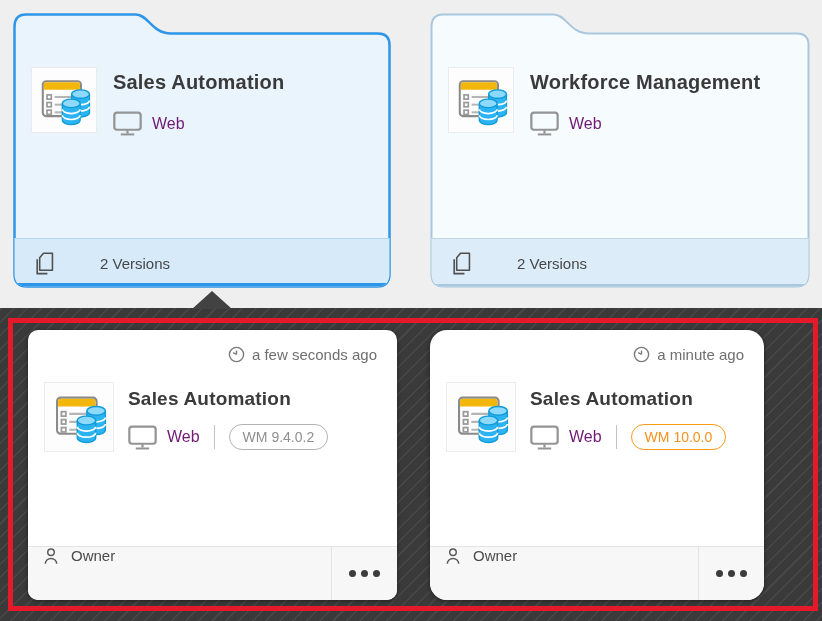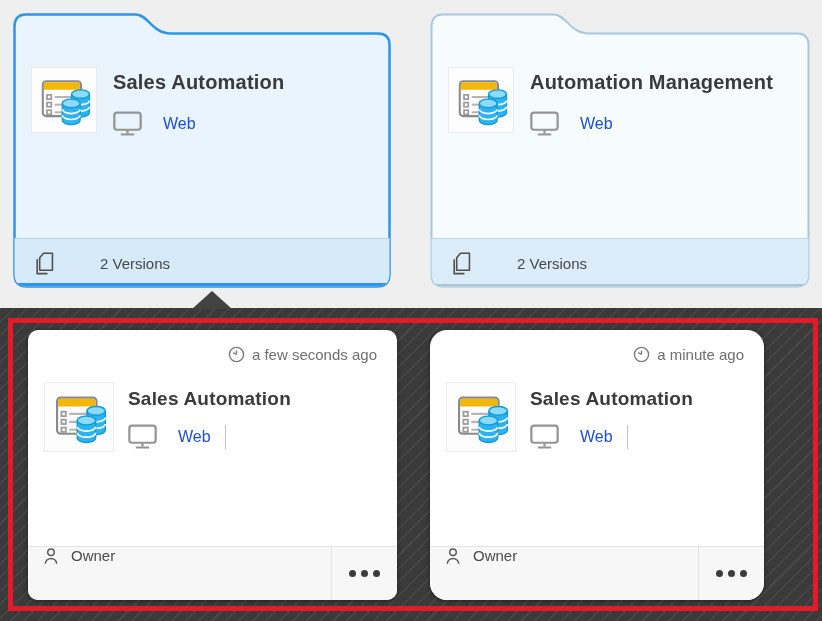--- a/index.html
+++ b/index.html
@@ -11,21 +11,21 @@
   .folder { position:absolute; top:13px; height:275px; }
   .folder--selected { left:13px; width:378px; }
   .folder--plain    { left:430px; width:380px; }
   .folder-svg { position:absolute; left:0; top:0; width:100%; height:100%; }
   .folder-content { position:absolute; inset:0; }
 
   .app-icon-box { position:absolute; left:18px; top:54px; width:66px; height:66px;
       background:#fdfdfd; border:1px solid #ebebeb; display:flex; align-items:center; justify-content:center; }
   .folder-title { position:absolute; left:100px; top:58px; font-size:20px; font-weight:bold; color:#3a3a3a; letter-spacing:.2px; }
   .platform-row { position:absolute; left:100px; top:98px; display:flex; align-items:center; color:#949494; }
-  .platform-label { font-size:16px; margin-left:21px; color:#1d4ed8; }
+  .platform-label { font-size:16px; margin-left:10px; color:#701a75; }
   .folder-footer-row { position:absolute; left:22px; top:225px; height:50px; display:flex; align-items:center; color:#4b4b4b;gap:32px; }
   .folder-footer-row .vlabel { font-size:15px; margin-left:14px; color:#474747; }
 
   
   .dark-band { position:absolute; left:0; top:308px; width:822px; height:313px;
       background:repeating-linear-gradient(135deg, #474747 0 1.5px, transparent 1.5px 9.5px), #3a3a3a; }
   .pointer-triangle { position:absolute; left:192px; top:291px; width:0; height:0;
       border-left:20px solid transparent; border-right:20px solid transparent; border-bottom:18px solid #424242; }
   .red-frame { position:absolute; left:8px; top:318px; width:810px; height:293px;
       border:5px solid #e5192a; }
@@ -150,21 +150,21 @@
           <g>
             <path d="M42 26 v22 a10.5 5 0 0 0 21 0 V26" fill="#2cb3f2" stroke="#0f9bd7" stroke-width="1.6"></path>
             <ellipse cx="52.5" cy="26" rx="10.5" ry="5" fill="#8edafe" stroke="#0f9bd7" stroke-width="1.6"></ellipse>
             <path d="M42 33.5 a10.5 5 0 0 0 21 0 M42 41 a10.5 5 0 0 0 21 0" fill="none" stroke="#ffffff" stroke-width="2"></path>
             <path d="M31 37 v20 a10.5 5 0 0 0 21 0 V37" fill="#2cb3f2" stroke="#0f9bd7" stroke-width="1.6"></path>
             <ellipse cx="41.5" cy="37" rx="10.5" ry="5" fill="#8edafe" stroke="#0f9bd7" stroke-width="1.6"></ellipse>
             <path d="M31 44 a10.5 5 0 0 0 21 0 M31 51 a10.5 5 0 0 0 21 0" fill="none" stroke="#ffffff" stroke-width="2"></path>
           </g>
         </svg>
       </div>
-      <div class="folder-title">Automation Management</div>
+      <div class="folder-title">Workforce Management</div>
       <div class="platform-row">
         <svg class="icon-svg" width="29" height="25" viewBox="0 0 26 22">
           <rect x="1.2" y="1.2" width="23.6" height="15.4" rx="2.4" fill="none" stroke="#949494" stroke-width="2"></rect>
           <path d="M13 17 v3" stroke="#949494" stroke-width="2"></path>
           <path d="M7 20.8 h12" stroke="#949494" stroke-width="1.8"></path>
         </svg>
         <span class="platform-label">Web</span>
       </div>
       <div class="folder-footer-row">
         <svg class="icon-svg" width="19" height="23" viewBox="0 0 18 22">
@@ -214,20 +214,21 @@
     </div>
     <div class="vcard-title">Sales Automation</div>
     <div class="vcard-meta">
       <svg class="icon-svg" width="29" height="25" viewBox="0 0 26 22">
         <rect x="1.2" y="1.2" width="23.6" height="15.4" rx="2.4" fill="none" stroke="#949494" stroke-width="2"></rect>
         <path d="M13 17 v3" stroke="#949494" stroke-width="2"></path>
         <path d="M7 20.8 h12" stroke="#949494" stroke-width="1.8"></path>
       </svg>
       <span class="platform-label">Web</span>
       <span class="meta-sep"></span>
+      <span class="badge badge--gray">WM 9.4.0.2</span>
     </div>
     <div class="vcard-footer">
       <div class="owner-cell">
         <svg class="icon-svg" width="18" height="19" viewBox="0 0 16 18">
           <circle cx="8" cy="5" r="3.1" fill="none" stroke="#5a5a5a" stroke-width="1.4"></circle>
           <path d="M2.6 15.8 a5.4 5 0 0 1 10.8 0" fill="none" stroke="#5a5a5a" stroke-width="1.4"></path>
         </svg>
         <span class="olabel">Owner</span>
       </div>
       <div class="menu-cell">
@@ -272,20 +273,21 @@
     </div>
     <div class="vcard-title">Sales Automation</div>
     <div class="vcard-meta">
       <svg class="icon-svg" width="29" height="25" viewBox="0 0 26 22">
         <rect x="1.2" y="1.2" width="23.6" height="15.4" rx="2.4" fill="none" stroke="#949494" stroke-width="2"></rect>
         <path d="M13 17 v3" stroke="#949494" stroke-width="2"></path>
         <path d="M7 20.8 h12" stroke="#949494" stroke-width="1.8"></path>
       </svg>
       <span class="platform-label">Web</span>
       <span class="meta-sep"></span>
+      <span class="badge badge--orange">WM 10.0.0</span>
     </div>
     <div class="vcard-footer">
       <div class="owner-cell">
         <svg class="icon-svg" width="18" height="19" viewBox="0 0 16 18">
           <circle cx="8" cy="5" r="3.1" fill="none" stroke="#5a5a5a" stroke-width="1.4"></circle>
           <path d="M2.6 15.8 a5.4 5 0 0 1 10.8 0" fill="none" stroke="#5a5a5a" stroke-width="1.4"></path>
         </svg>
         <span class="olabel">Owner</span>
       </div>
       <div class="menu-cell">

